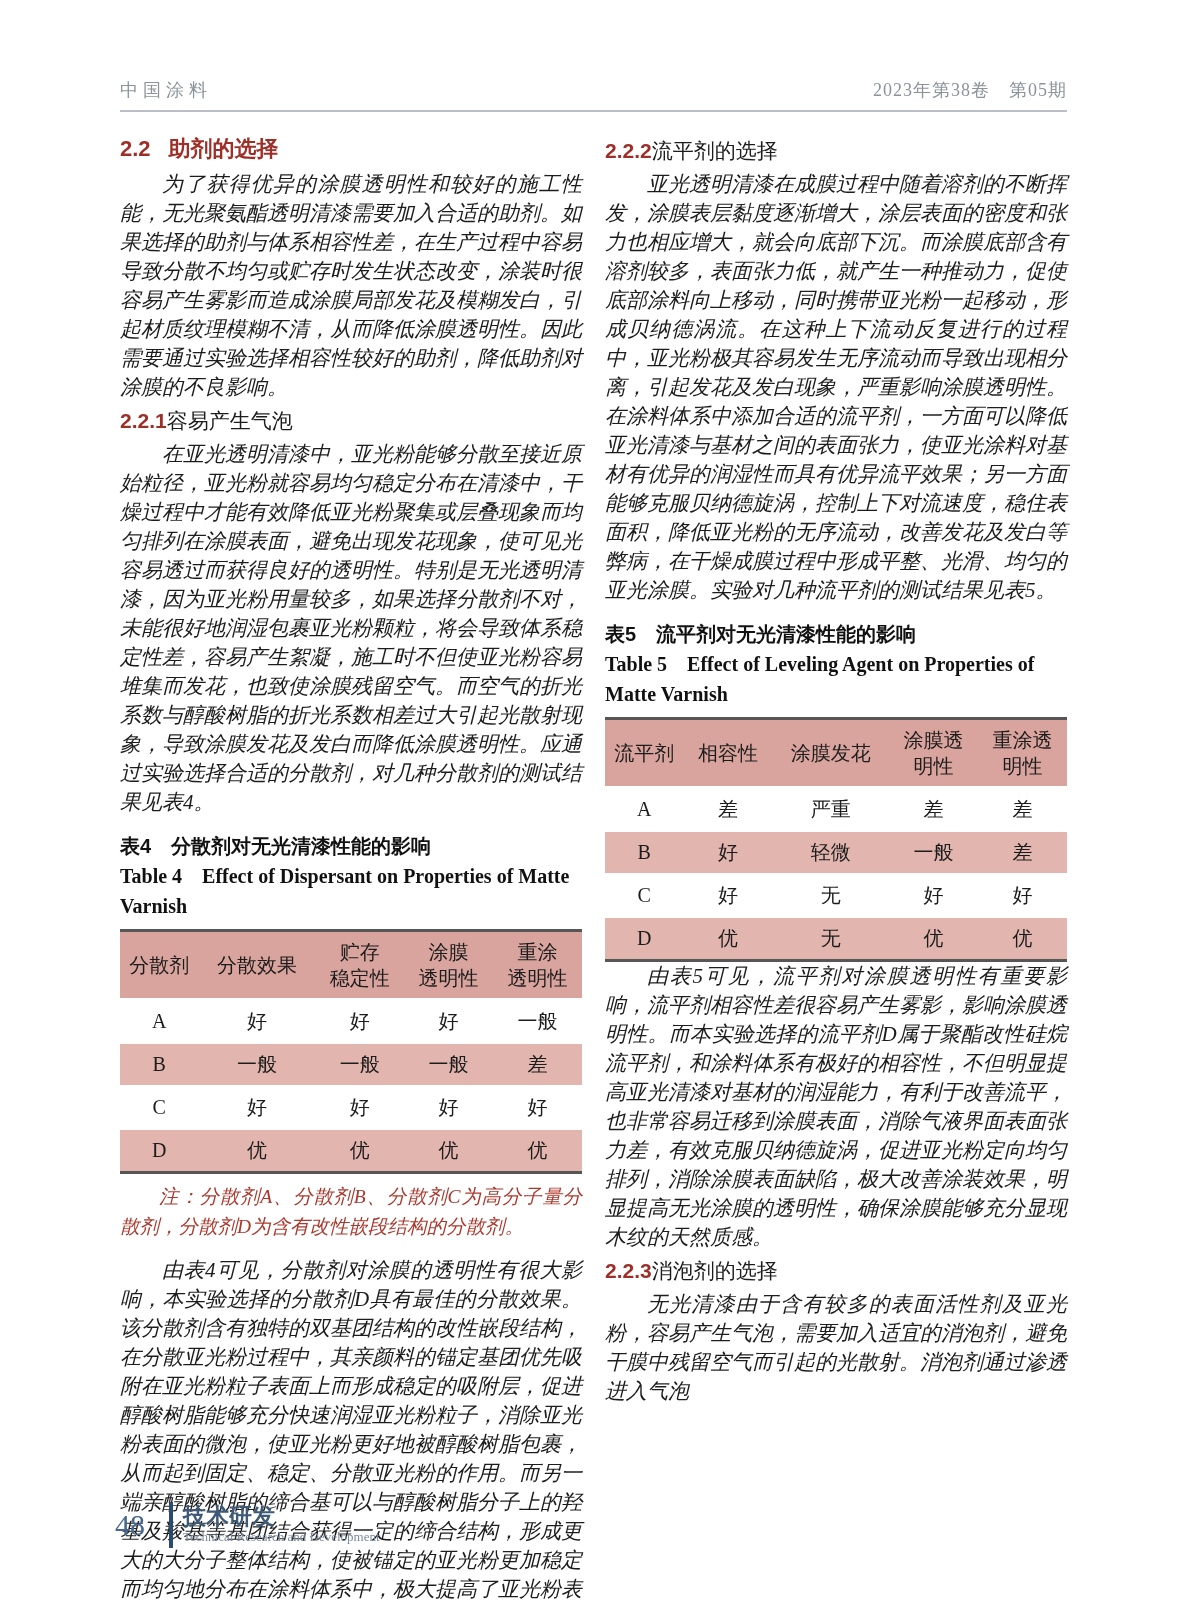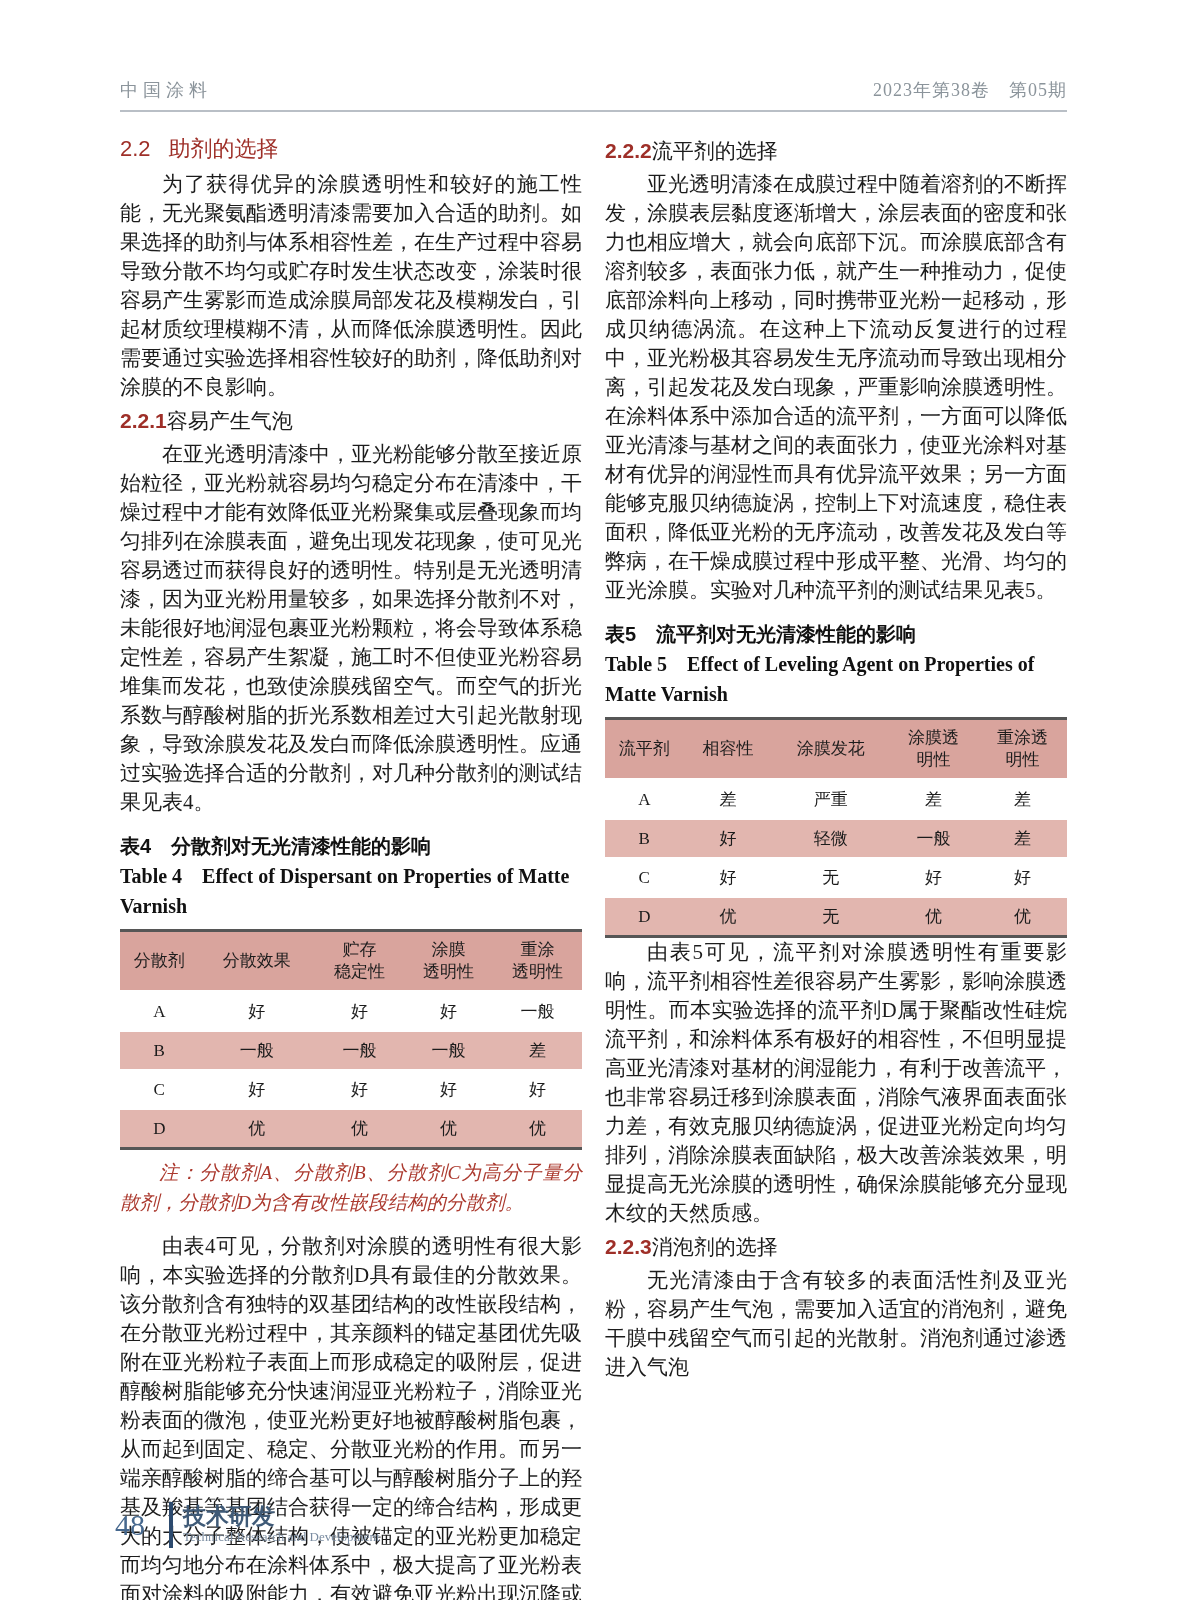--- a/index.html
+++ b/index.html
@@ -42,26 +42,26 @@
     width:947px;
     display:flex;gap:23px;
   }
   .col{width:462px;}
   .body{
     margin:0;
     font-size:21px;line-height:29px;
     text-align:justify;
     text-justify:inter-ideograph;
   }
-  .indent{text-indent:2em;}
+  .indent{text-indent:2em;font-style:italic;}
   
   .h-major{
     margin:2px 0 6px 0;
     font-family:"Liberation Sans","DejaVu Sans",sans-serif;
-    font-size:22px;font-weight:normal;color:var(--accent_red);
+    font-size:22px;font-weight:bold;color:var(--accent_red);
   }
   .h-major .num{margin-right:18px;}
   .h-sub{
     margin:3px 0 3px 0;
     font-size:21px;font-weight:normal;
     line-height:31px;
   }
   .h-sub .num{
     font-family:"Liberation Sans","DejaVu Sans",sans-serif;
     color:var(--accent_red);font-weight:600;margin-right:0;
@@ -76,21 +76,21 @@
   .cap-en{
     font-family:"Liberation Serif","DejaVu Serif",serif;
     font-weight:bold;font-size:20px;color:#111;
   }
   
   .datatable{
     width:100%;
     border-collapse:collapse;
     border-top:3px solid #565656;
     border-bottom:3px solid #565656;
-    font-size:17px;
+    font-size:20px;
   }
   .datatable th{
     background:var(--table_header_pink);
     font-weight:normal;
     padding:7px 2px;
     text-align:center;
     white-space:pre-line;
     line-height:1.3;
     border-bottom:3px solid #ffffff;
   }

